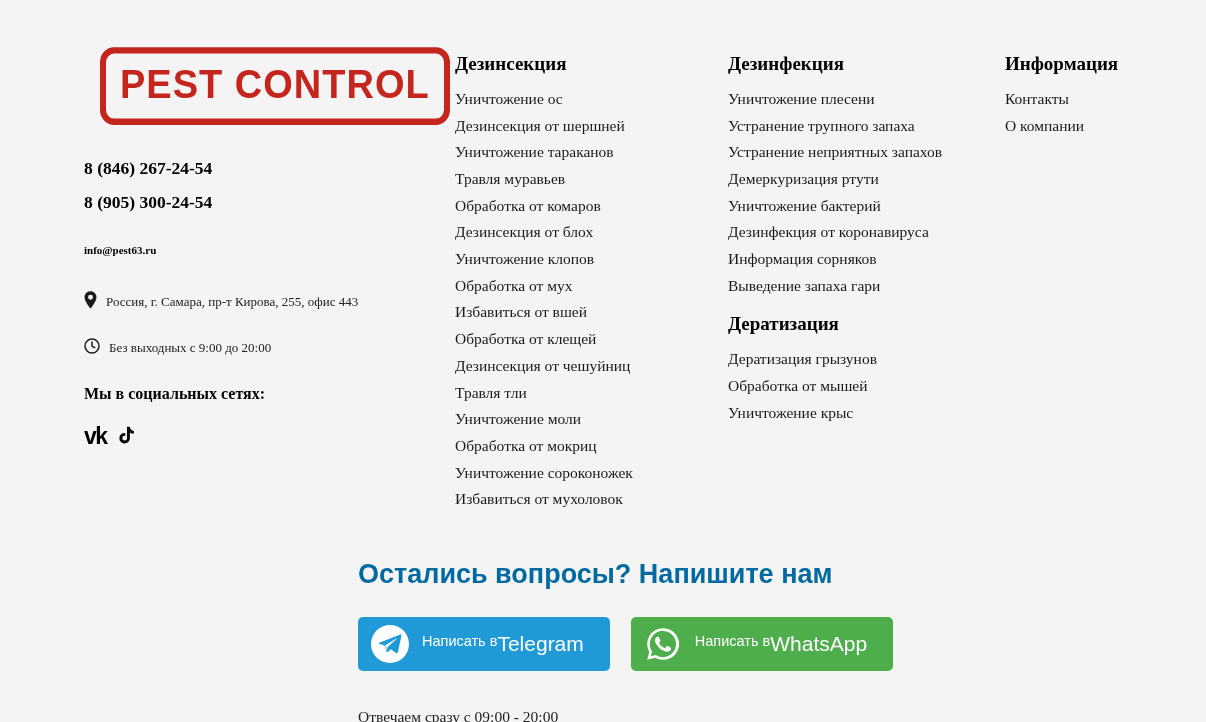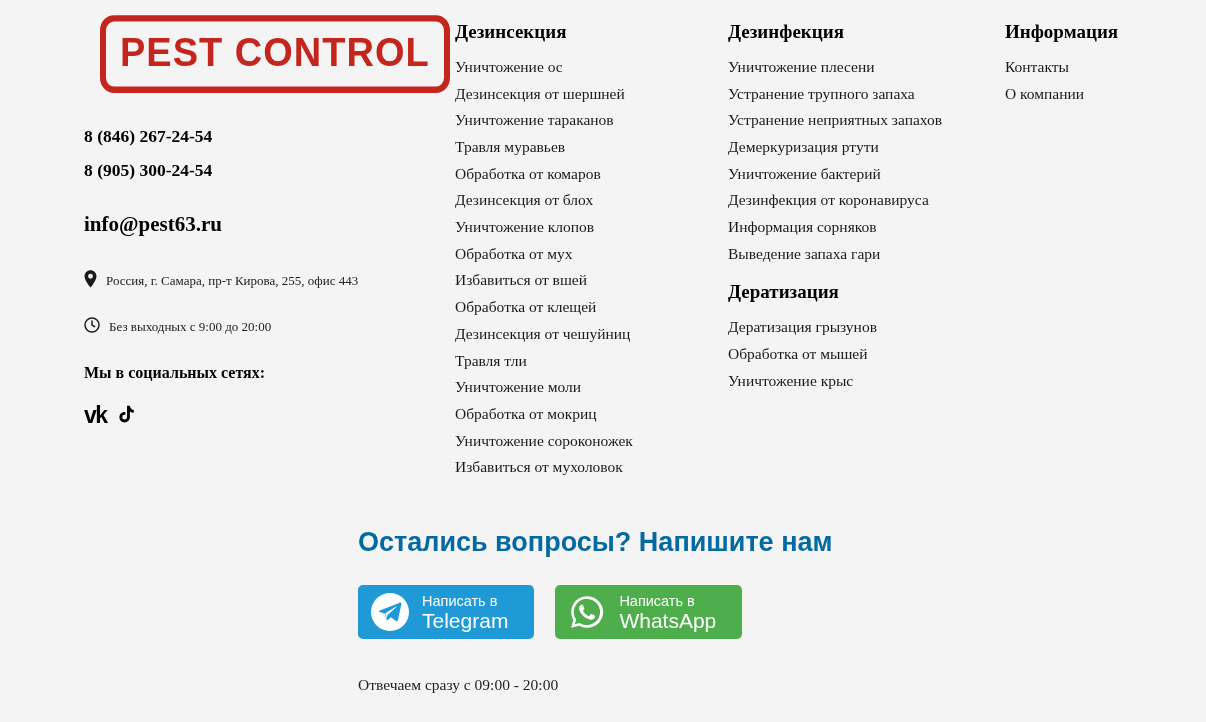--- a/index.html
+++ b/index.html
@@ -8,20 +8,21 @@
     width: 1206px;
     height: 722px;
     background: #f4f4f5;
     font-family: "Liberation Serif", serif;
     color: #1a1a1a;
     overflow: hidden;
   }
   .footer-top {
     display: flex;
     padding: 18px 20px 0 84px;
+    margin-top: 32px;
   }
   .contact-col { width: 371px; flex-shrink: 0; }
 
   
   .logo-stamp {
     display: inline-block;
     margin: 0 0 38px 16px;
     border: 6px solid #c4261d;
     border-radius: 14px;
     padding: 8px 14px 10px;
@@ -40,21 +41,21 @@
     font-size: 17.5px;
     line-height: 1;
     margin: 0 0 17px;
     color: #000;
     display: block;
     text-decoration: none;
   }
   .email {
     display: inline-block;
     font-weight: bold;
-    font-size: 21px;
+    font-size: 11px;
     margin: 15px 0 0;
     color: #000;
     text-decoration: none;
   }
   .info-row {
     display: flex;
     align-items: center;
     gap: 9px;
     font-size: 13px;
     color: #222;
@@ -121,21 +122,21 @@
     border-radius: 5px;
     display: flex;
     align-items: center;
     gap: 13px;
     padding: 0 26px 0 13px;
     color: #fff;
     text-decoration: none;
     font-family: "Liberation Sans", sans-serif;
   }
   .msg-btn .btn-icon { width: 38px; height: 38px; line-height: 0; }
-  .btn-text { display: flex; flex-direction: column; }
+  .btn-text { display: flex; flex-direction: row; }
   .btn-line1 { font-size: 14.5px; line-height: 17px; }
   .btn-line2 { font-size: 21px; line-height: 22px; }
   .btn-telegram { background: #1f9ad6; }
   .btn-whatsapp { background: #4fae4c; }
   .cta-note {
     margin-top: 37px;
     font-size: 15.5px;
     color: #222;
   }
 </style>

